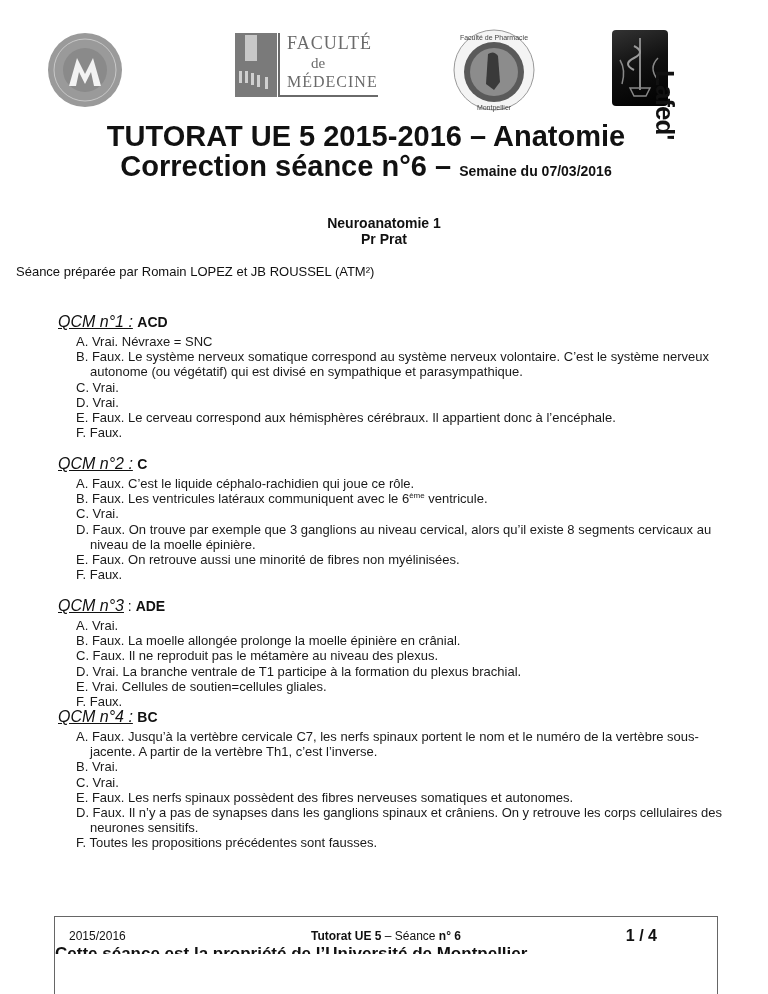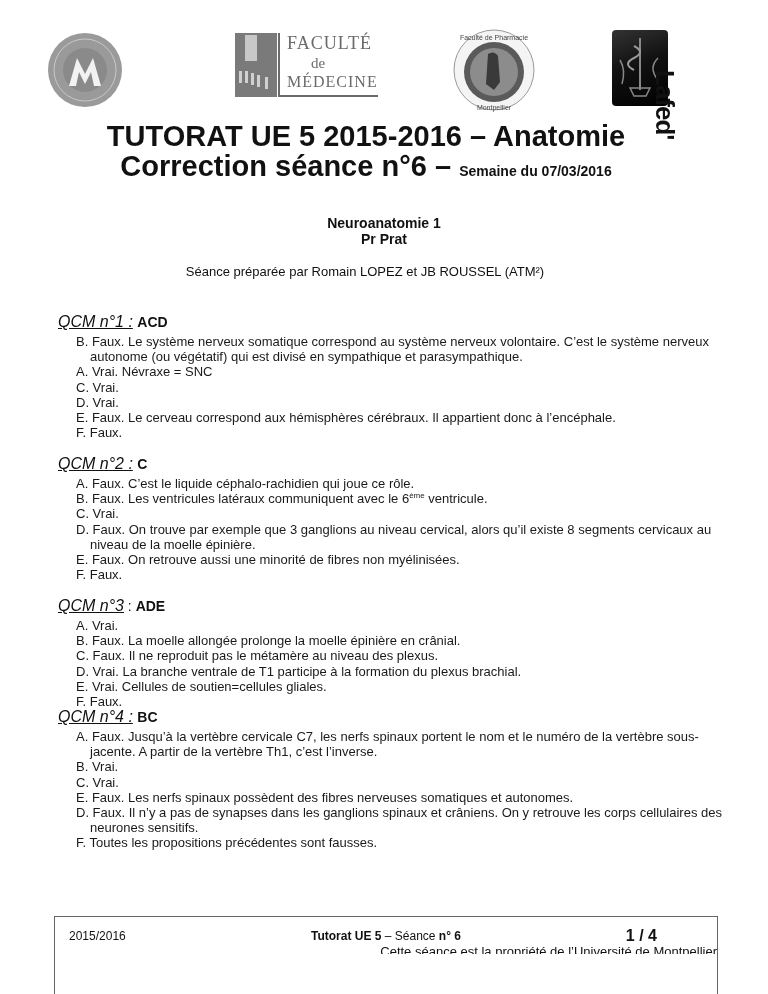--- a/index.html
+++ b/index.html
@@ -27,36 +27,36 @@
   .lafed-text { position: absolute; left: 68px; top: 40px; transform: rotate(90deg); transform-origin: left top;
                 font-size: 26px; font-weight: bold; color: #111; white-space: nowrap; letter-spacing: -1px; }
 
   .title { position: absolute; left: 0; width: 732px; text-align: center; font-weight: bold; }
   .title1 { top: 120px; font-size: 29px; }
   .title2 { top: 150px; font-size: 29px; }
   .title2 .small { font-size: 14px; }
   .subtitle { position: absolute; left: 0; width: 768px; text-align: center; font-size: 14px; font-weight: bold; }
   .sub1 { top: 215px; }
   .sub2 { top: 231px; }
-  .prepared { position: absolute; left: 0; width: 730px; text-align: center; font-size: 13px; top: 264px; }
+  .prepared { position: absolute; left: 16px; width: 730px; font-size: 13px; top: 264px; }
 
   .qcm { position: absolute; left: 58px; width: 680px; }
   .qcm-head { font-size: 16px; line-height: 24px; }
   .qcm-head .num { font-style: italic; text-decoration: underline; }
   .qcm-head .ans { font-weight: bold; font-size: 14px; }
   .items { margin: 0; padding: 0; list-style: none; }
   .item { font-size: 13px; line-height: 15.2px; padding-left: 32px; text-indent: -14px; color: #1a1a1a; }
   .item sup { font-size: 8px; line-height: 0; }
 
   .footer { position: absolute; left: 54px; top: 916px; width: 662px; height: 78px;
             border-top: 1px solid #666; border-left: 1px solid #666; border-right: 1px solid #666; }
   .f-year { position: absolute; left: 14px; top: 12px; font-size: 12px; }
   .f-center { position: absolute; left: 0; width: 662px; top: 12px; text-align: center; font-size: 12px; }
   .f-page { position: absolute; right: 60px; top: 10px; font-size: 16px; font-weight: bold; }
-  .f-prop { position: absolute; left: 0; width: 662px; top: 27px; text-align: right; font-size: 13px; height: 10px; overflow: hidden; }
+  .f-prop { position: absolute; left: 0; width: 662px; top: 27px; text-align: left; font-size: 17px; height: 10px; overflow: hidden; font-weight: bold; }
 </style>
 </head>
 <body>
 
 <div class="logos">
   <div class="logo logo-univ">
     <svg width="76" height="80" viewBox="0 0 76 80">
       <circle cx="38" cy="40" r="37" fill="#9a9a9a"></circle>
       <circle cx="38" cy="40" r="31" fill="none" stroke="#c8c8c8" stroke-width="1"></circle>
       <circle cx="38" cy="40" r="22" fill="#8a8a8a"></circle>
@@ -113,22 +113,22 @@
 <div class="subtitle sub1">Neuroanatomie 1</div>
 <div class="subtitle sub2">Pr Prat</div>
 <div class="prepared">Séance préparée par Romain LOPEZ et JB ROUSSEL (ATM²)</div>
 
 <div class="qcm" style="top:310px">
   <div class="qcm-head">
     <span class="num">QCM n°1 :</span>
     <span class="ans">ACD</span>
   </div>
   <ul class="items">
+    <li class="item">A. Vrai. Névraxe = SNC</li>
     <li class="item">B. Faux. Le système nerveux somatique correspond au système nerveux volontaire. C’est le système nerveux autonome (ou végétatif) qui est divisé en sympathique et parasympathique.</li>
-    <li class="item">A. Vrai. Névraxe = SNC</li>
     <li class="item">C. Vrai.</li>
     <li class="item">D. Vrai.</li>
     <li class="item">E. Faux. Le cerveau correspond aux hémisphères cérébraux. Il appartient donc à l’encéphale.</li>
     <li class="item">F. Faux.</li>
   </ul>
 </div>
 
 <div class="qcm" style="top:452px">
   <div class="qcm-head">
     <span class="num">QCM n°2 :</span>

